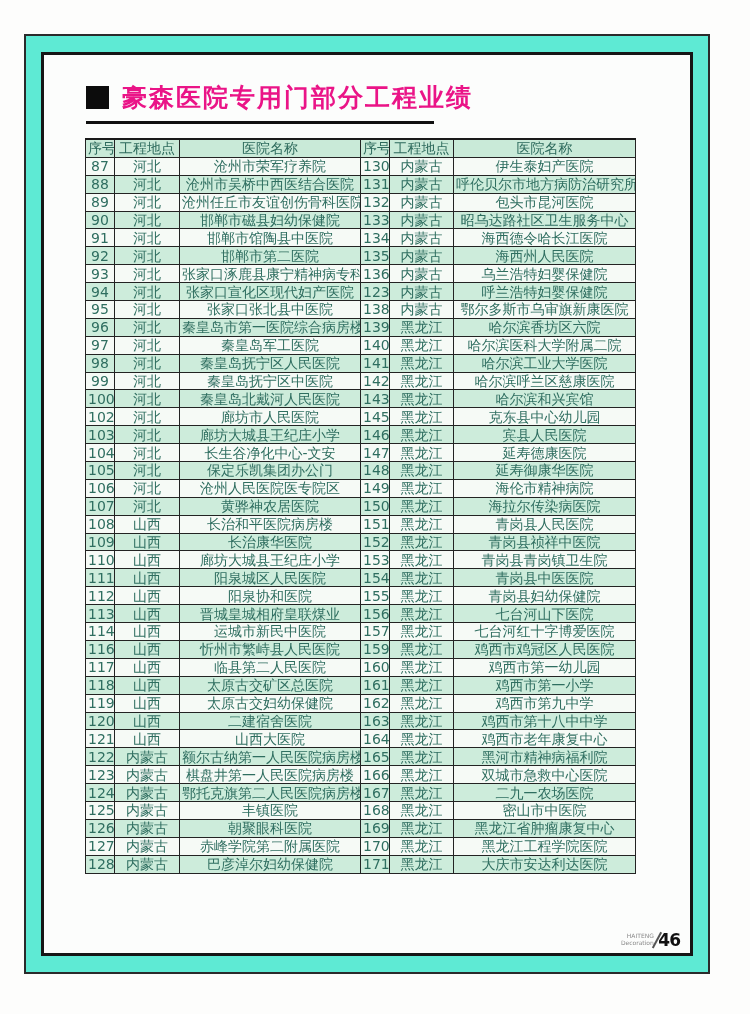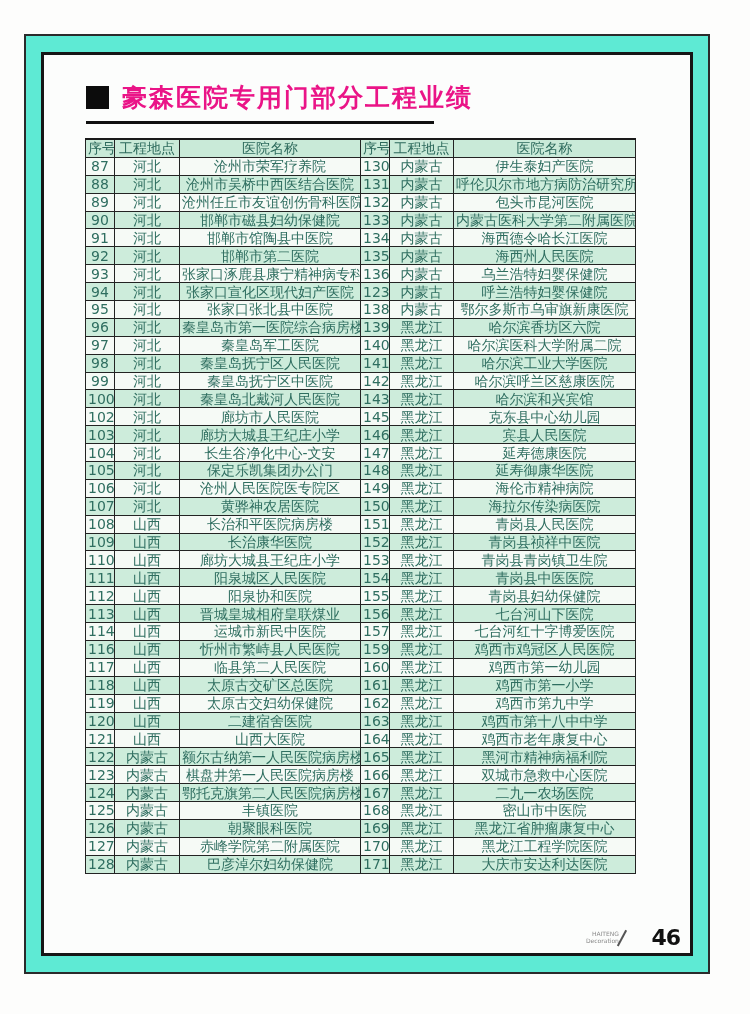--- a/index.html
+++ b/index.html
@@ -108,25 +108,24 @@
     margin-right: 1px;
   }
   .slash-line {
     width: 1.5px;
     height: 18px;
     background: #555;
     transform: rotate(28deg);
     margin: 0 1px;
   }
   .page-number {
-    font-size: 22px;
+    font-size: 17px;
     font-weight: bold;
     color: #111;
     letter-spacing: -1px;
-    padding-left: 28px;
   }
 </style>
 </head>
 <body>
 
 <div class="outer-frame">
   <div class="inner-frame">
 
     <div class="title-row">
       <div class="title-square"></div>
@@ -177,21 +176,21 @@
             <td>132</td>
             <td>内蒙古</td>
             <td>包头市昆河医院</td>
           </tr>
           <tr>
             <td>90</td>
             <td>河北</td>
             <td>邯郸市磁县妇幼保健院</td>
             <td>133</td>
             <td>内蒙古</td>
-            <td>内蒙古医科大学第二附属医院</td>
+            <td>昭乌达路社区卫生服务中心</td>
           </tr>
           <tr>
             <td>91</td>
             <td>河北</td>
             <td>邯郸市馆陶县中医院</td>
             <td>134</td>
             <td>内蒙古</td>
             <td>海西德令哈长江医院</td>
           </tr>
           <tr>

